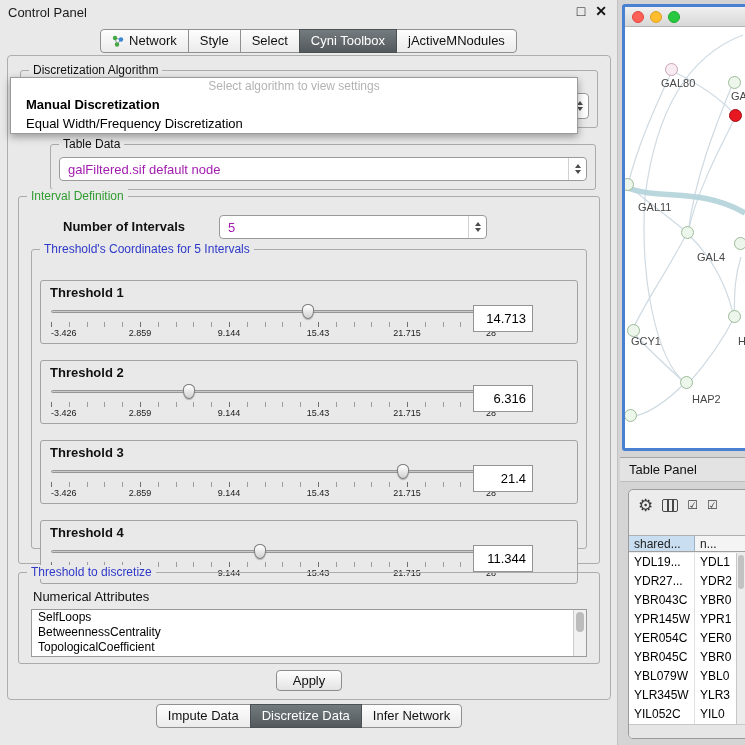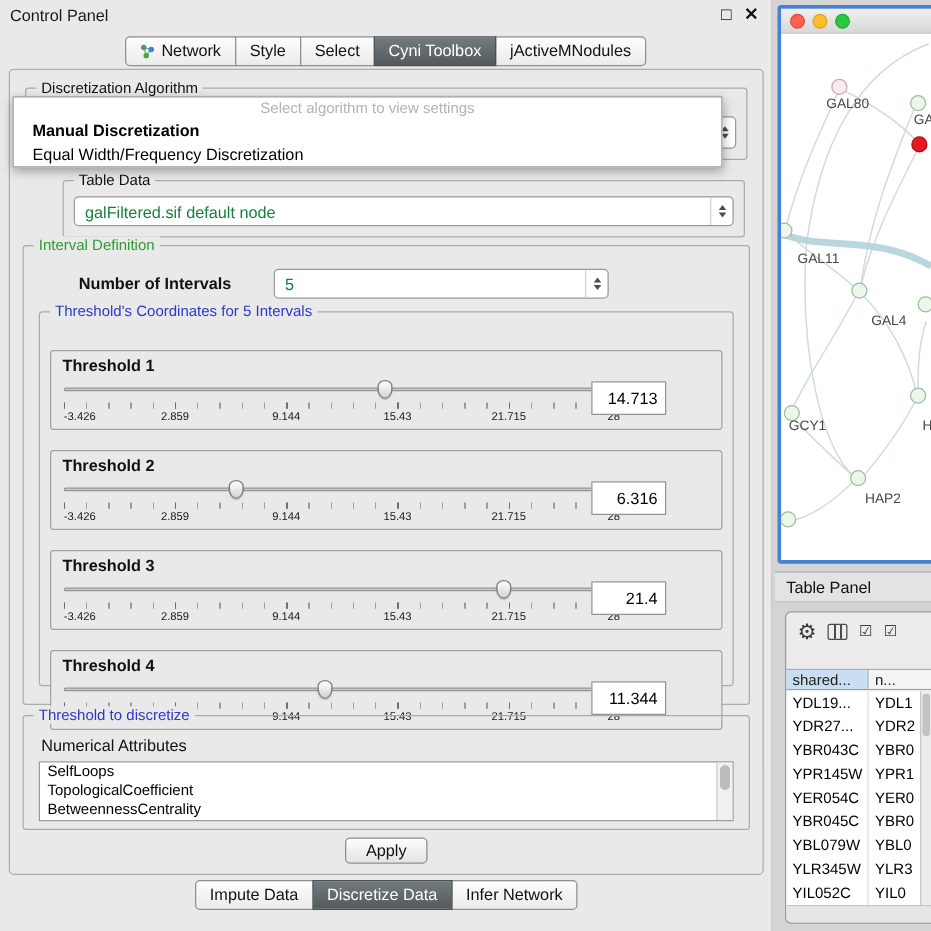--- a/index.html
+++ b/index.html
@@ -18,21 +18,21 @@
 .tab:first-child{border-radius:4px 0 0 4px;margin-left:0;}
 .tab:last-child{border-radius:0 4px 4px 0;}
 .tab.sel{background:linear-gradient(#747b7f,#53595c);color:#fff;border-color:#4b5053;z-index:1;}
 
 #panel-body{left:7px;top:55px;width:604px;height:645px;border:1px solid #aeaeae;border-radius:4px;background:#e9e9e9;}
 .group{border:1px solid #ababab;border-radius:3px;}
 .gtitle{position:absolute;top:-8px;left:8px;background:#e9e9e9;padding:0 4px;font-size:12px;color:#111;white-space:nowrap;}
 .gtitle.green{color:#2f9c2f;}
 .gtitle.blue{color:#2e38c8;}
 
-.combo{background:#fff;border:1px solid #9a9a9a;border-radius:4px;font-size:13px;color:#15803d;}
+.combo{background:#fff;border:1px solid #9a9a9a;border-radius:4px;font-size:13px;color:#a21caf;}
 .combo .val{position:absolute;left:8px;right:20px;top:0;bottom:0;display:flex;align-items:center;white-space:nowrap;overflow:hidden;}
 .stepper{position:absolute;right:0;top:0;bottom:0;width:18px;border-left:1px solid #d2d2d2;display:flex;flex-direction:column;align-items:center;justify-content:center;gap:2px;}
 .arr-up{width:0;height:0;border-left:3.5px solid transparent;border-right:3.5px solid transparent;border-bottom:4.5px solid #4c4c4c;}
 .arr-down{width:0;height:0;border-left:3.5px solid transparent;border-right:3.5px solid transparent;border-top:4.5px solid #4c4c4c;}
 
 #algo-group{left:12px;right:12px;top:14px;height:58px;}
 #algo-combo{left:8px;right:8px;top:22px;height:26px;}
 #popup{left:10px;top:77px;width:568px;height:57px;background:#fff;border:1px solid #9b9b9b;box-shadow:0 3px 8px rgba(0,0,0,.35);z-index:40;}
 #popup .ph{height:17px;text-align:center;color:#b3b3b3;font-size:12px;line-height:17px;}
 #popup .opt{font-size:13px;line-height:19px;padding-left:15px;color:#000;}
@@ -246,22 +246,22 @@
             <div class="tvalue">11.344</div>
           </div>
         </div>
       </div>
 
       <div class="abs group" id="attr-group">
         <span class="gtitle blue">Threshold to discretize</span>
         <span class="abs" id="attr-head">Numerical Attributes</span>
         <div class="abs" id="attr-list">
           <div class="litem">SelfLoops</div>
+          <div class="litem">BetweennessCentrality</div>
           <div class="litem">TopologicalCoefficient</div>
-          <div class="litem">BetweennessCentrality</div>
           <div id="attr-scroll">
             <div id="attr-thumb"></div>
           </div>
         </div>
       </div>
 
       <div class="abs" id="apply-btn">Apply</div>
     </div>
 
     <div class="bottom-tabs abs">

